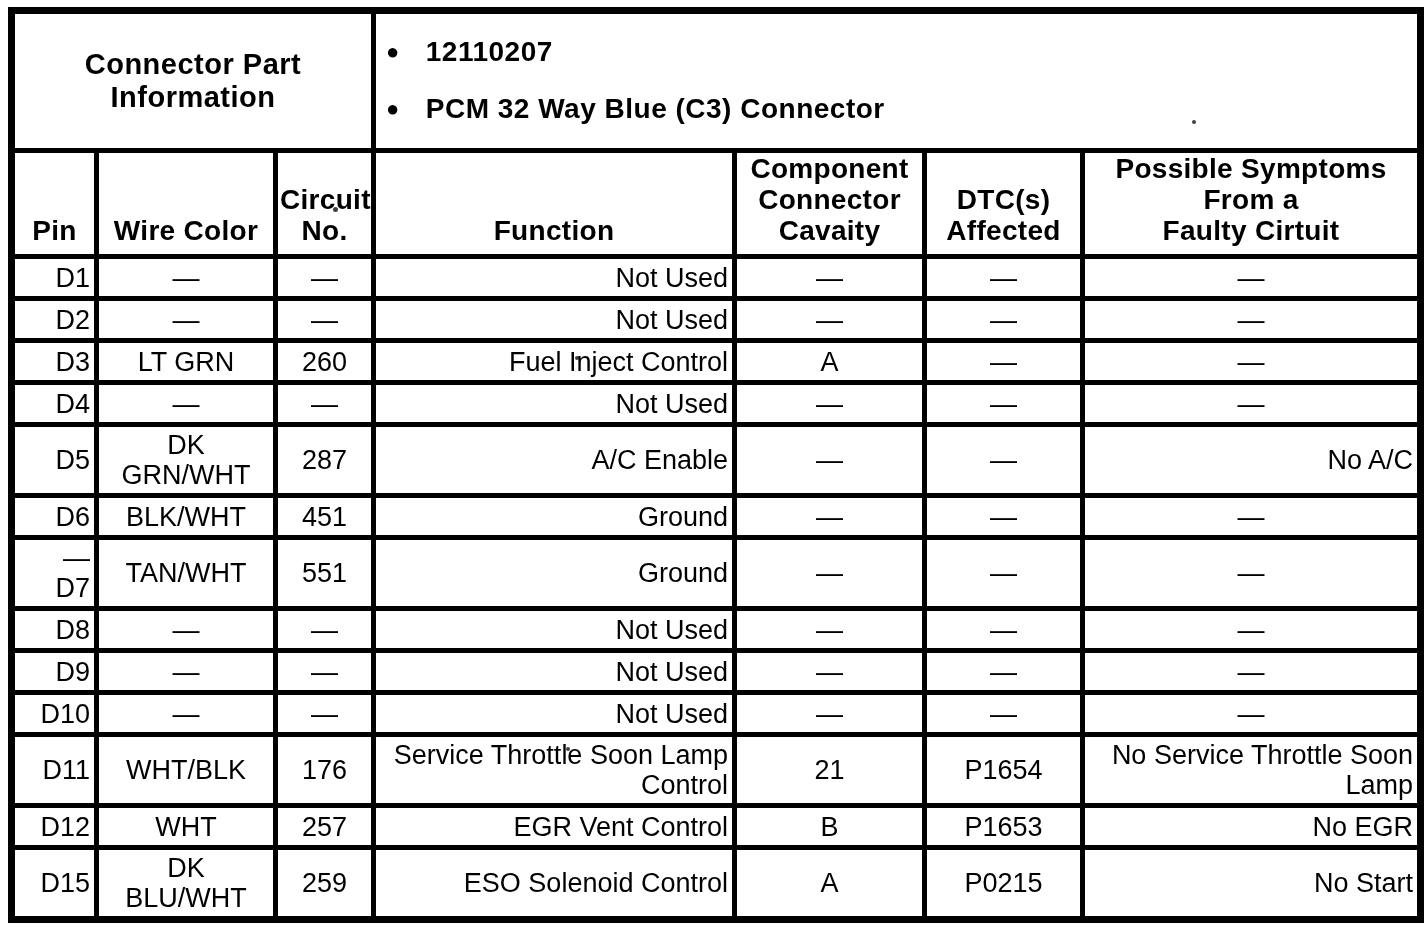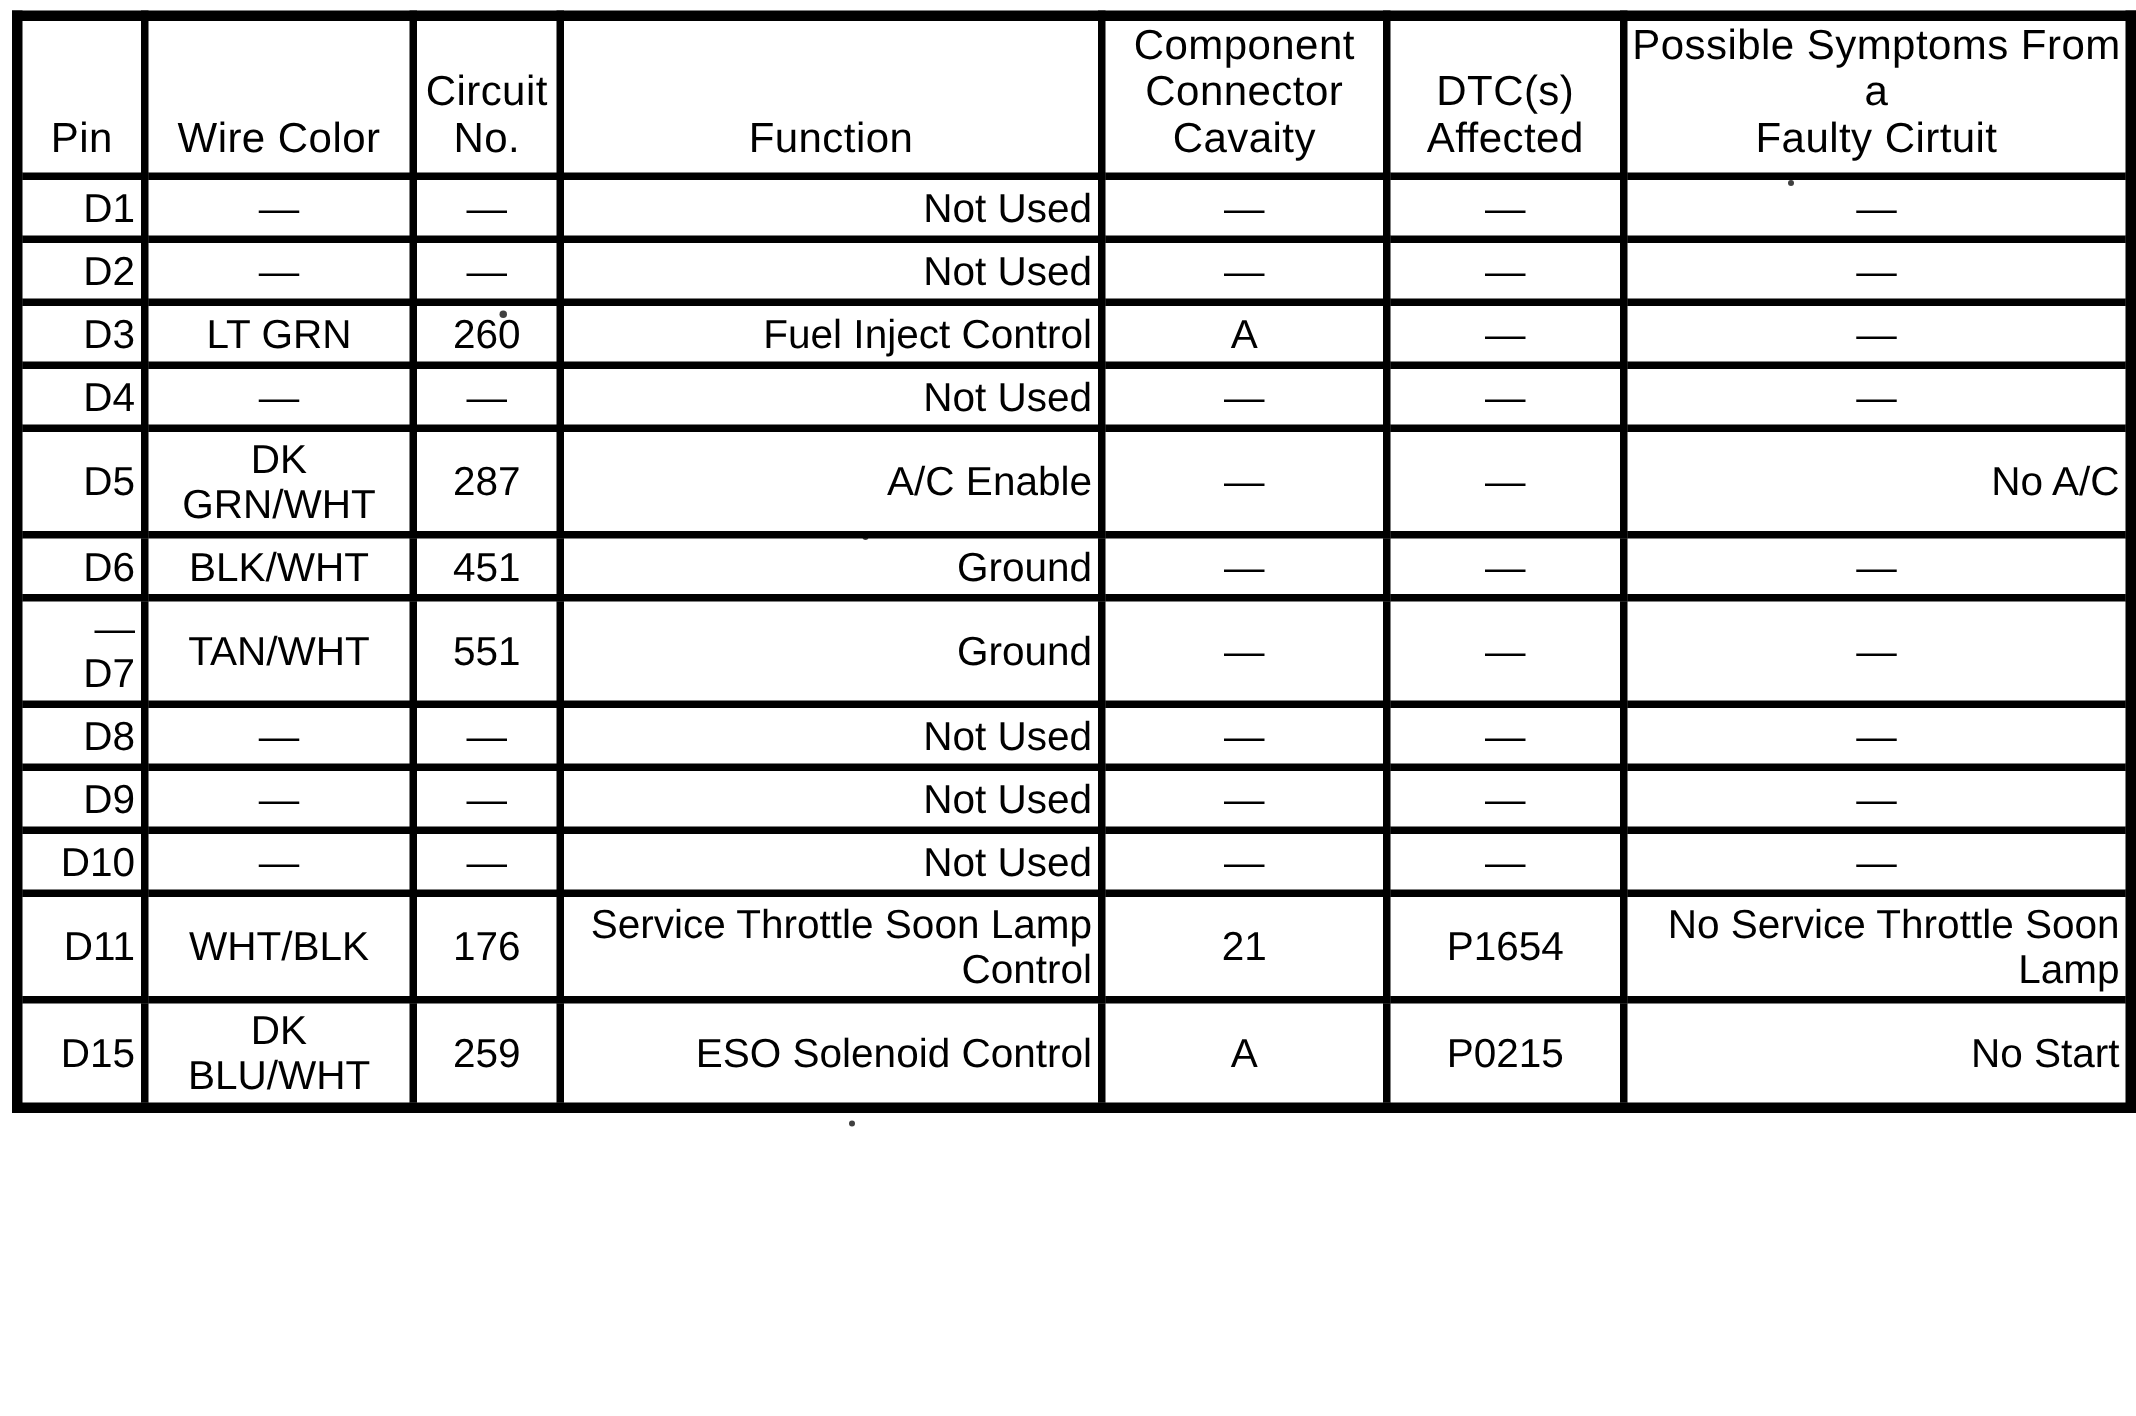--- a/index.html
+++ b/index.html
@@ -58,21 +58,21 @@
     position: relative;
     top: -2px;
   }
 
   
   tr.col-header-row th {
     height: 100px;
     vertical-align: bottom;
     text-align: center;
     font-size: 28px;
-    font-weight: normal;
+    font-weight: bold;
     line-height: 31px;
     padding: 0 2px 8px 2px;
     letter-spacing: 0.3px;
   }
 
   
   tbody td {
     height: 42px;
     font-size: 27px;
     line-height: 30px;
@@ -104,20 +104,33 @@
     <colgroup>
       <col style="width:85px">
       <col style="width:179px">
       <col style="width:98px">
       <col style="width:361px">
       <col style="width:190px">
       <col style="width:158px">
       <col style="width:338px">
     </colgroup>
     <thead>
+      <tr class="part-info-row">
+        <th class="part-info-title" colspan="3">Connector Part Information</th>
+        <th class="part-info-details" colspan="4">
+          <div class="bullet-line">
+            <span class="bullet-glyph">●</span>
+            <span>12110207</span>
+          </div>
+          <div class="bullet-line">
+            <span class="bullet-glyph">●</span>
+            <span>PCM 32 Way Blue (C3) Connector</span>
+          </div>
+        </th>
+      </tr>
       <tr class="col-header-row">
         <th>Pin</th>
         <th>Wire Color</th>
         <th>Circuit
 No.</th>
         <th>Function</th>
         <th>Component
 Connector
 Cavaity</th>
         <th>DTC(s)
@@ -224,20 +237,29 @@
           <td class="c-center">WHT/BLK</td>
           <td class="c-center">176</td>
           <td class="c-left">Service Throttle Soon Lamp
 Control</td>
           <td class="c-center">21</td>
           <td class="c-center">P1654</td>
           <td class="c-left">No Service Throttle Soon
 Lamp</td>
         </tr>
         <tr>
+          <td class="c-pin">D12</td>
+          <td class="c-center">WHT</td>
+          <td class="c-center">257</td>
+          <td class="c-left">EGR Vent Control</td>
+          <td class="c-center">B</td>
+          <td class="c-center">P1653</td>
+          <td class="c-left">No EGR</td>
+        </tr>
+        <tr>
           <td class="c-pin">D15</td>
           <td class="c-center">DK BLU/WHT</td>
           <td class="c-center">259</td>
           <td class="c-left">ESO Solenoid Control</td>
           <td class="c-center">A</td>
           <td class="c-center">P0215</td>
           <td class="c-left">No Start</td>
         </tr>
       </tbody>
   </table>

